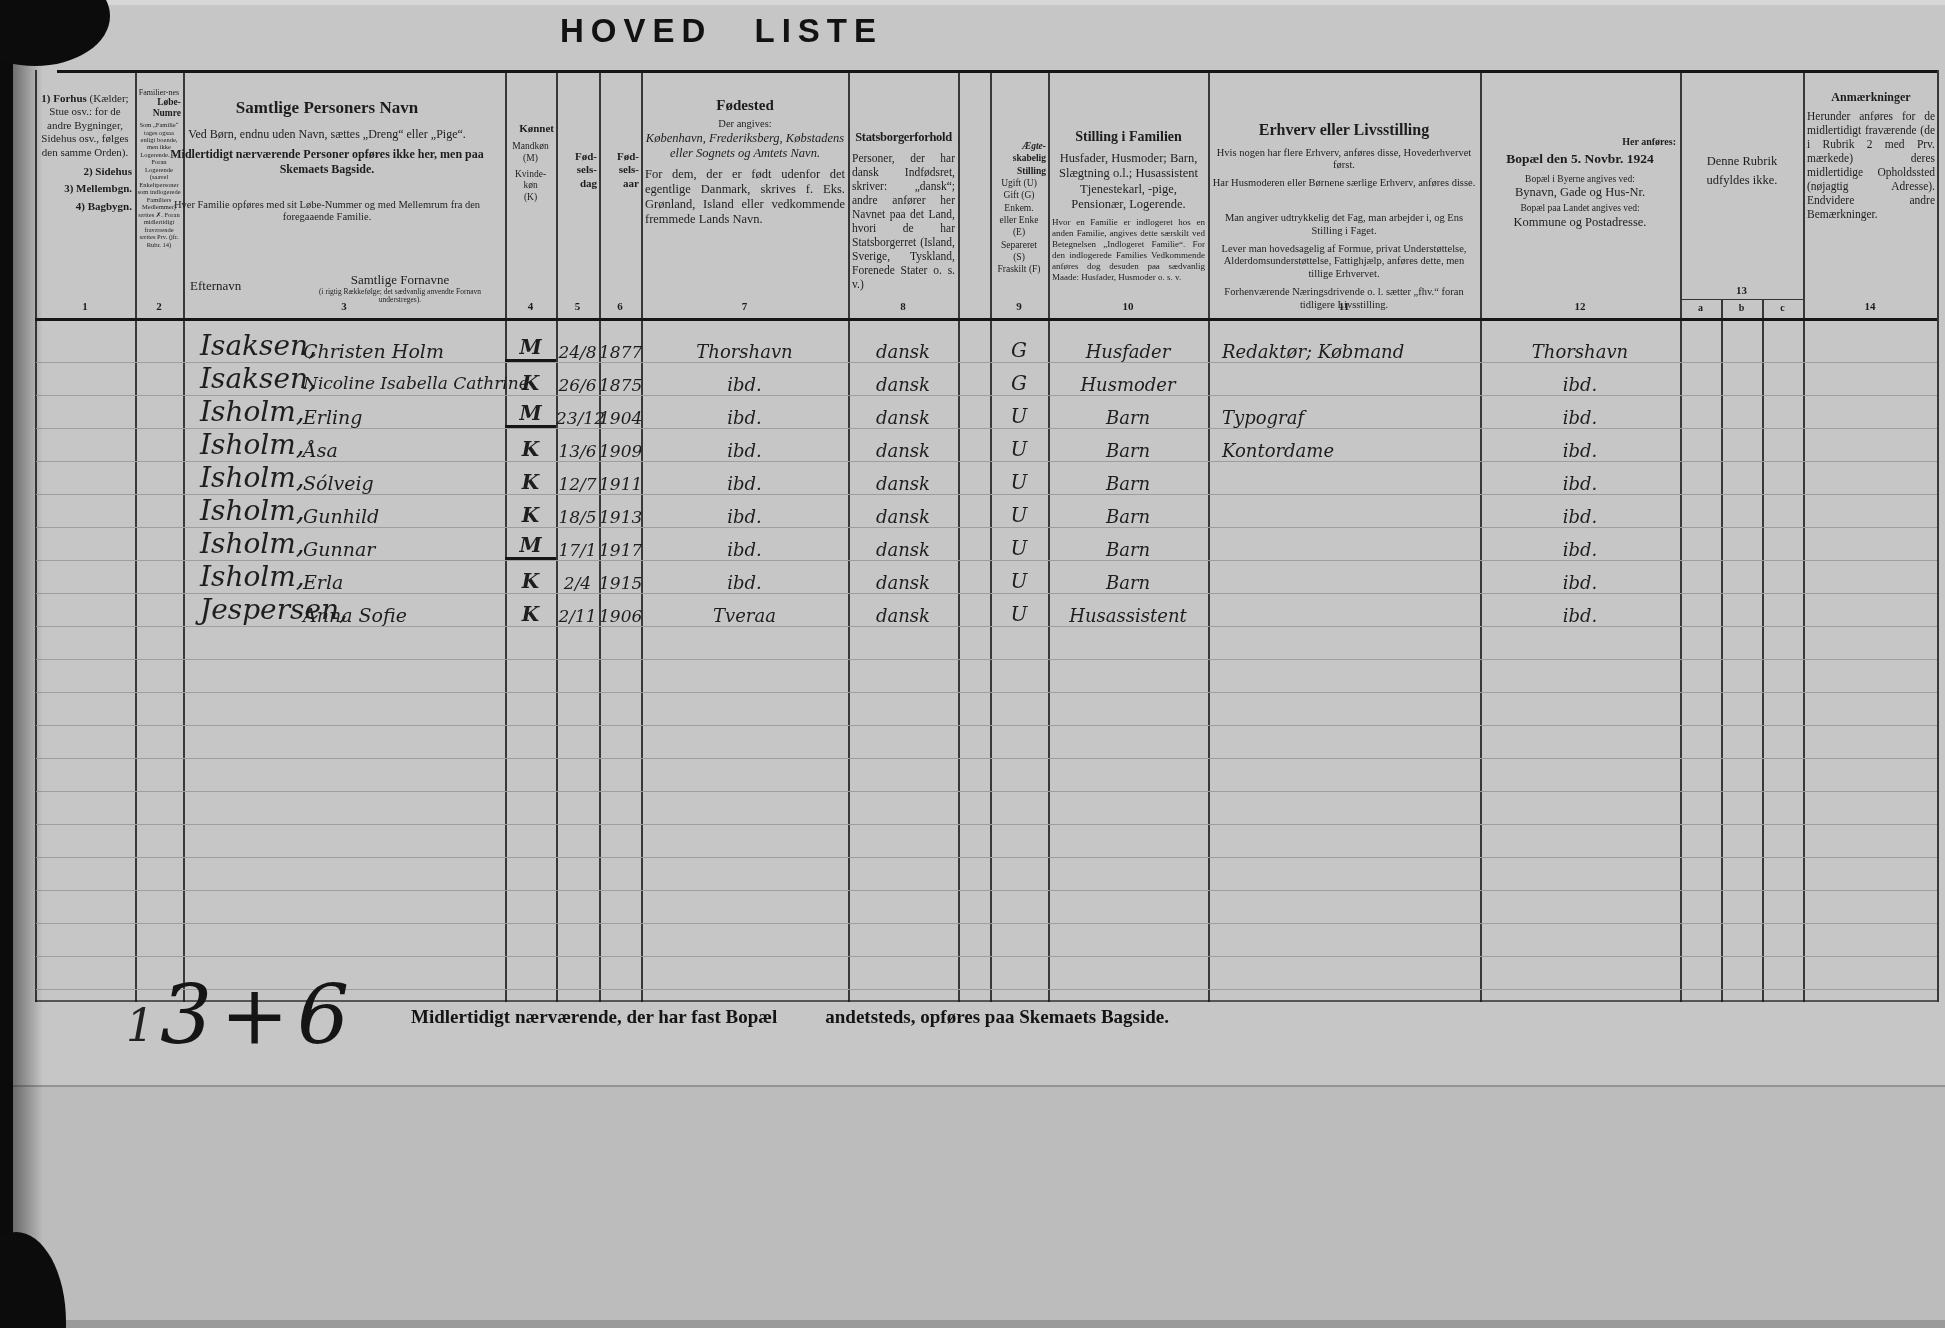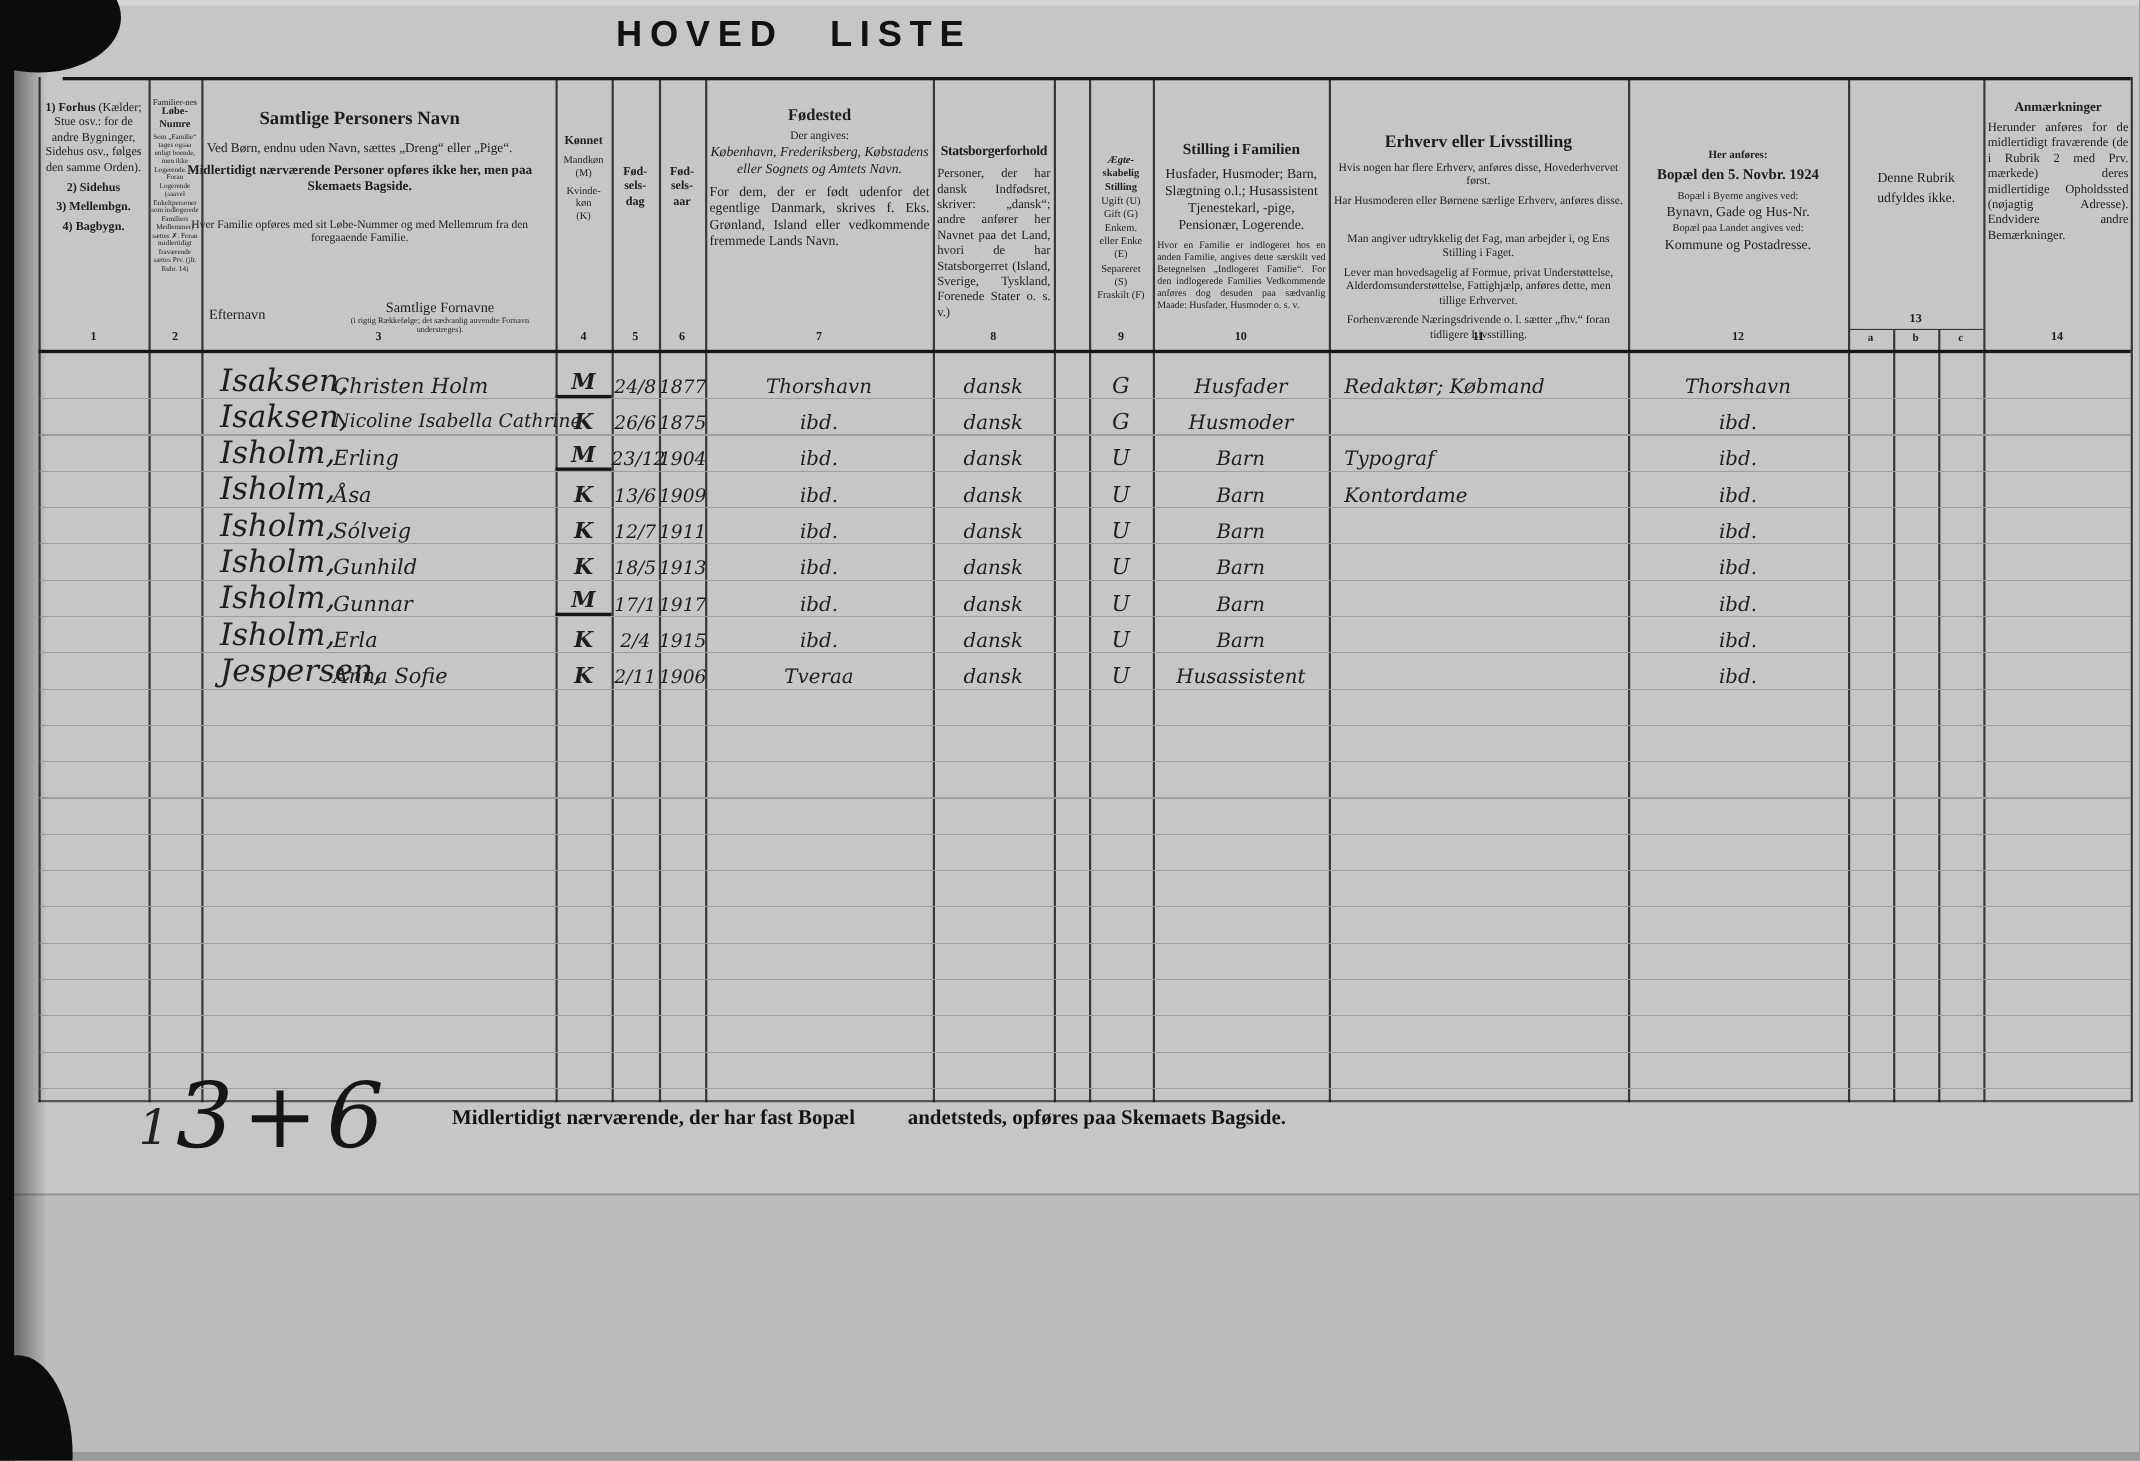--- a/index.html
+++ b/index.html
@@ -18,21 +18,21 @@
 
   
   .vline{position:absolute;top:70px;width:2px;height:932px;background:rgba(25,25,25,.82);}
   .vline.short{top:300px;height:702px;}
   .hline{position:absolute;background:#161616;}
   .rules{position:absolute;left:36px;top:330px;width:1901px;height:673px;
          background:repeating-linear-gradient(to bottom,transparent 0px,transparent 32px,#9e9e9e 32px,#9e9e9e 33px);}
 
   
   .hcell{position:absolute;text-align:center;line-height:1.22;}
-  .b{font-weight:bold;}
+  .b{font-weight:bold;text-align:right;}
   .it{font-style:italic;}
   .t-title{font-weight:bold;}
   .just{text-align:justify;}
   .num{position:absolute;top:300px;height:16px;text-align:center;
        font-weight:bold;font-size:11px;}
   .subnum{position:absolute;top:302px;height:14px;text-align:center;font-weight:bold;font-size:10px;}
 
   
   .page-title{position:absolute;left:560px;top:12px;width:450px;text-align:left;
       font-family:"Liberation Sans",sans-serif;font-weight:bold;font-size:33px;

